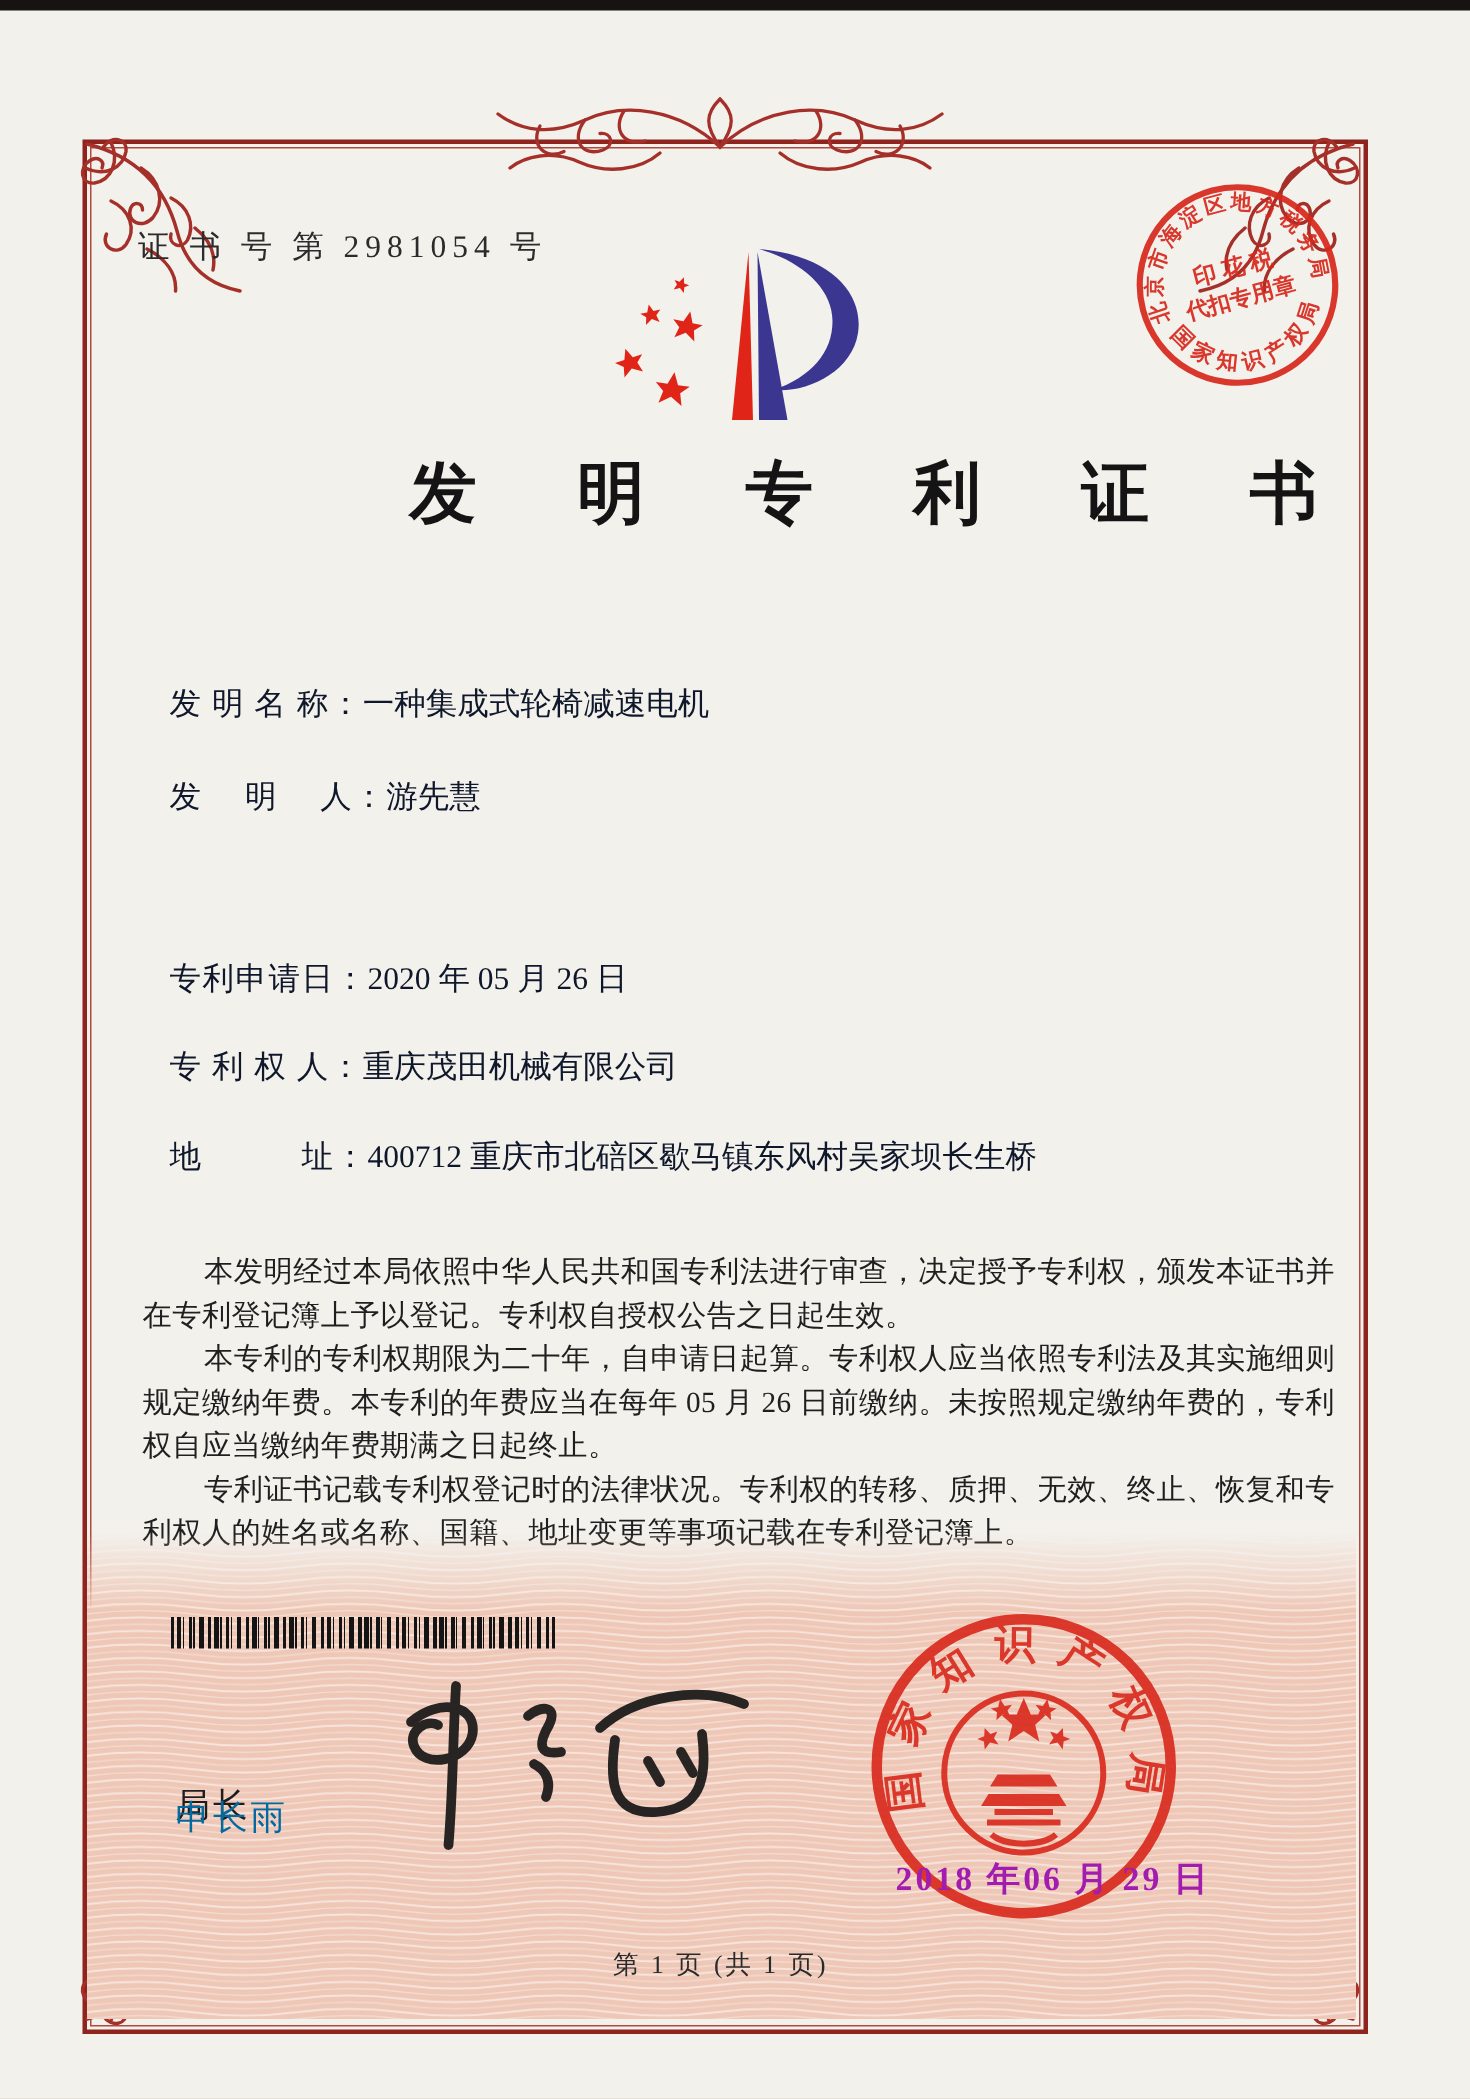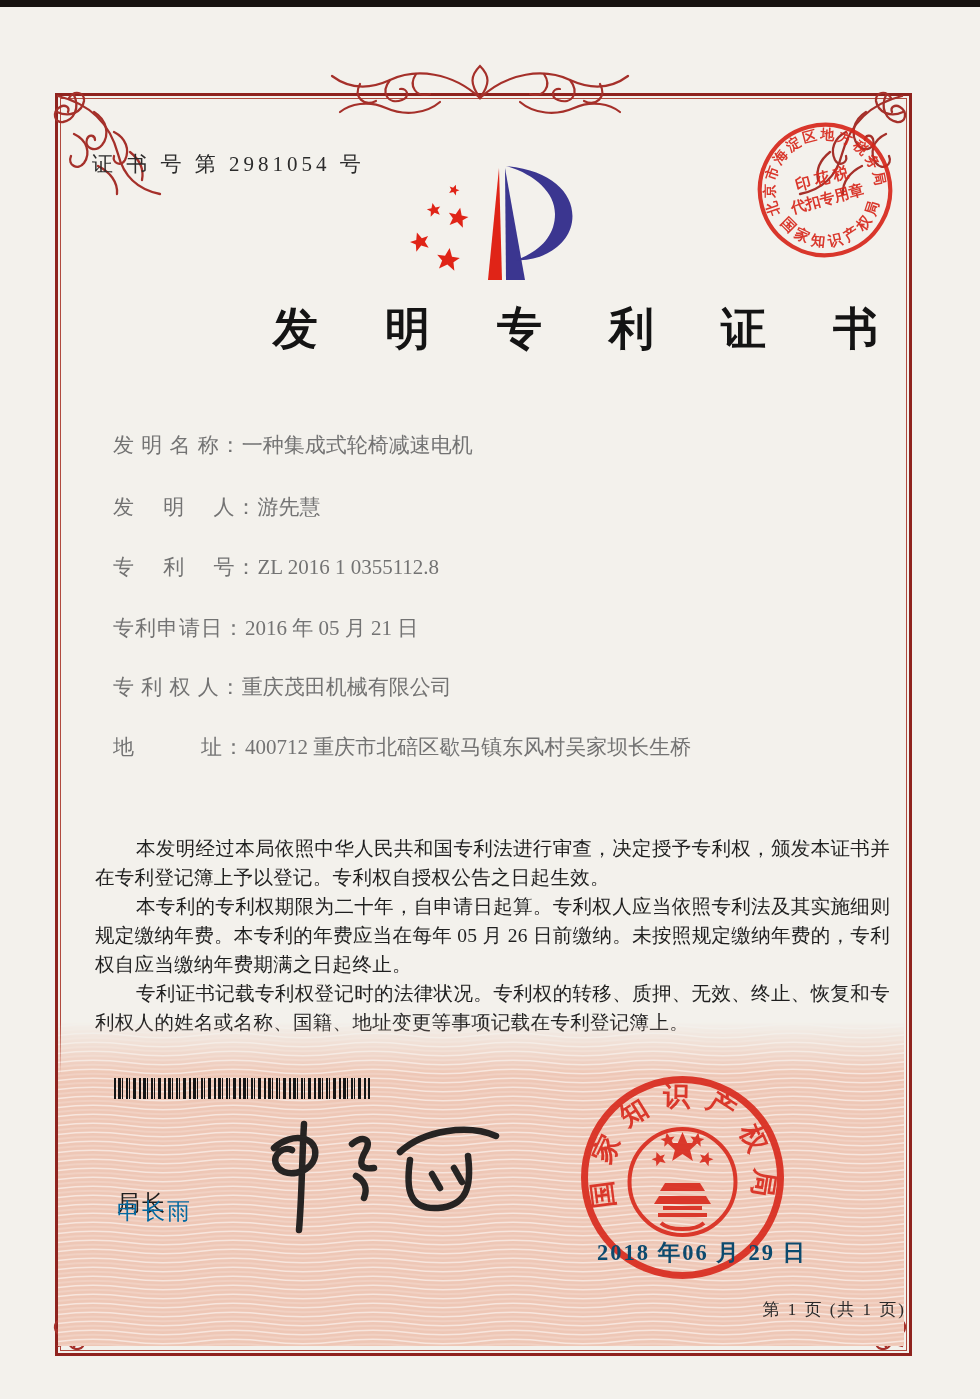--- a/index.html
+++ b/index.html
@@ -6,40 +6,40 @@
   .page{position:relative;width:980px;height:1399px;margin:0 auto;background:#f3f1ec;
         font-family:"Liberation Serif","DejaVu Serif",serif;overflow:hidden;}
   .abs{position:absolute;}
   .scan-edge{left:0;top:0;width:980px;height:7px;background:#171310;}
   
   .frame{left:55px;top:93px;width:851px;height:1257px;border:3px solid #8f231e;}
   .frame-inner{position:absolute;left:2px;top:2px;right:2px;bottom:2px;border:1px solid #b04a3e;}
   .cert-no{left:92px;top:150px;font-size:21px;color:#2b2b2b;letter-spacing:4px;}
   .title{left:55px;top:299px;width:851px;text-align:right;font-size:45px;font-weight:700;
          color:#141414;letter-spacing:0.62em;text-indent:0.62em;}
-  .row{left:113px;font-size:21px;color:#737373;white-space:nowrap;}
+  .row{left:113px;font-size:21px;color:#0f172a;white-space:nowrap;margin-top:24px;}
   .row .lab{letter-spacing:1px;}
   .grant{display:flex;gap:56px;}
   .paras{left:95px;top:834px;width:795px;font-size:19.5px;line-height:29px;color:#1f1f1f;
          text-align:justify;letter-spacing:0.3px;}
   .paras p{margin:0;text-indent:2.1em;}
   .pinkzone{left:58px;top:1022px;width:846px;height:324px;
             -webkit-mask-image:linear-gradient(to bottom,transparent 0,#000 16%);
             mask-image:linear-gradient(to bottom,transparent 0,#000 16%);}
   .barcode{left:114px;top:1078px;width:256px;height:21px;background:
      repeating-linear-gradient(90deg,#141414 0 2px,transparent 2px 4px,#141414 4px 7px,
      transparent 7px 8px,#141414 8px 9px,transparent 9px 12px,#141414 12px 14px,
      transparent 14px 15px,#141414 15px 16px,transparent 16px 19px,#141414 19px 22px,
      transparent 22px 25px);}
   .signer-title{left:117px;top:1188px;font-size:23px;color:#1d1d1d;letter-spacing:2px;font-family:"Liberation Sans","DejaVu Sans",sans-serif;}
   .signer-name{left:117px;top:1196px;font-size:23px;color:#0369a1;letter-spacing:2px;font-family:"Liberation Sans","DejaVu Sans",sans-serif;}
   .sig{left:252px;top:1110px;}
   .seal{left:575px;top:1070px;opacity:.93;}
-  .seal-date{left:597px;top:1237px;font-size:22.5px;font-weight:700;color:#0c4a6e;letter-spacing:2px;}
-  .footer{left:55px;top:1298px;width:851px;text-align:right;font-size:17px;color:#2a2a2a;letter-spacing:2px;}
+  .seal-date{left:597px;top:1237px;font-size:22.5px;font-weight:700;color:#a21caf;letter-spacing:2px;}
+  .footer{left:55px;top:1298px;width:851px;text-align:center;font-size:17px;color:#2a2a2a;letter-spacing:2px;}
   .stamp{left:750px;top:115px;transform:rotate(-15deg);opacity:.92;}
 </style>
 </head>
 <body>
 
 <div class="page">
 
   <svg width="0" height="0" style="position:absolute">
     <defs>
       <path id="star5" d="M0,-10 L2.94,-3.09 9.51,-3.09 4.76,1.18 6.47,8.09 0,3.8 -6.47,8.09 -4.76,1.18 -9.51,-3.09 -2.94,-3.09 Z"></path>
@@ -124,25 +124,22 @@
   </svg>
 
   <div class="abs title">发 明 专 利 证 书</div>
 
   <div class="abs row" style="top:431px">
     <span class="lab">发 明 名 称：</span><span>一种集成式轮椅减速电机</span>
   </div>
   <div class="abs row" style="top:493px">
     <span class="lab">发　 明　 人：</span><span>游先慧</span>
   </div>
-  <div class="abs row" style="top:553px">
-    <span class="lab">专　 利　 号：</span><span>ZL 2016 1 0355112.8</span>
-  </div>
   <div class="abs row" style="top:614px">
-    <span class="lab">专利申请日：</span><span>2016 年 05 月 21 日</span>
+    <span class="lab">专利申请日：</span><span>2020 年 05 月 26 日</span>
   </div>
   <div class="abs row" style="top:673px">
     <span class="lab">专 利 权 人：</span><span>重庆茂田机械有限公司</span>
   </div>
   <div class="abs row" style="top:733px">
     <span class="lab">地　　　址：</span><span>400712 重庆市北碚区歇马镇东风村吴家坝长生桥</span>
   </div>
 
   <div class="abs paras">
     <p>本发明经过本局依照中华人民共和国专利法进行审查，决定授予专利权，颁发本证书并在专利登记簿上予以登记。专利权自授权公告之日起生效。</p>

